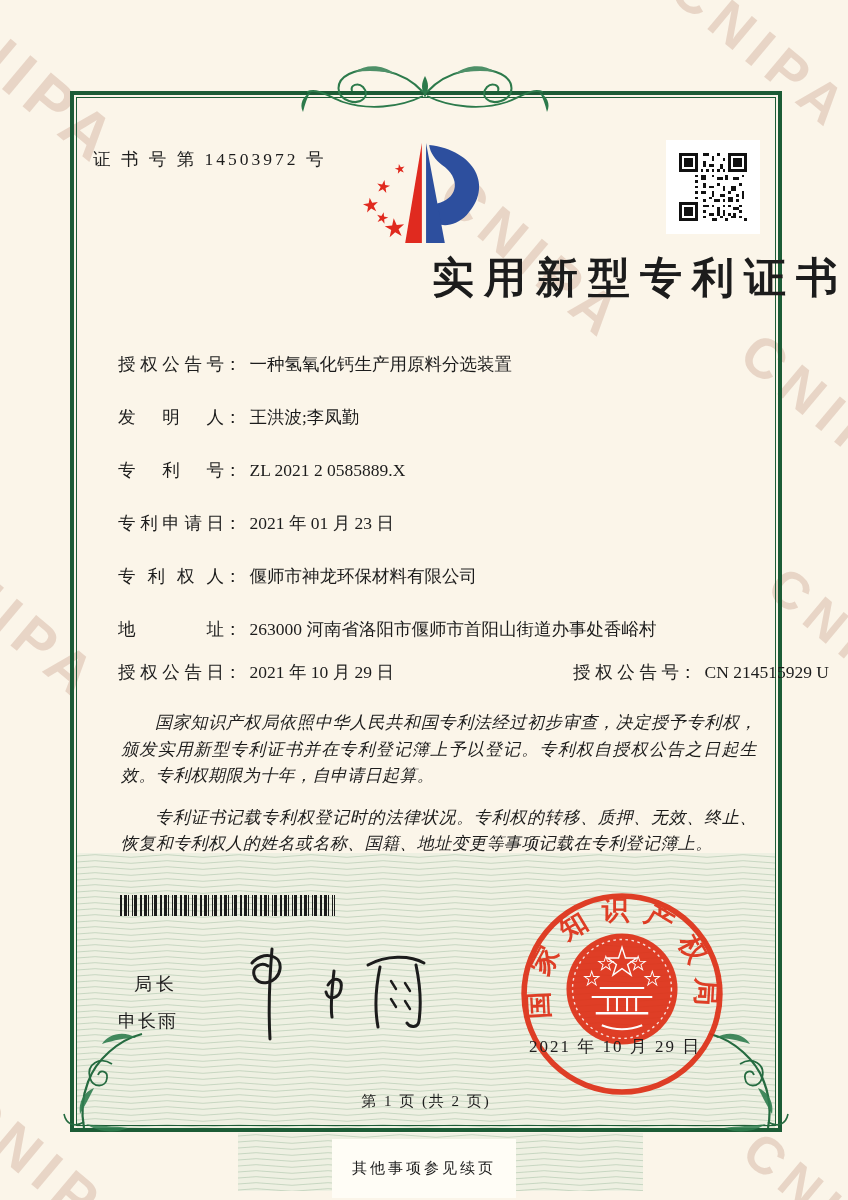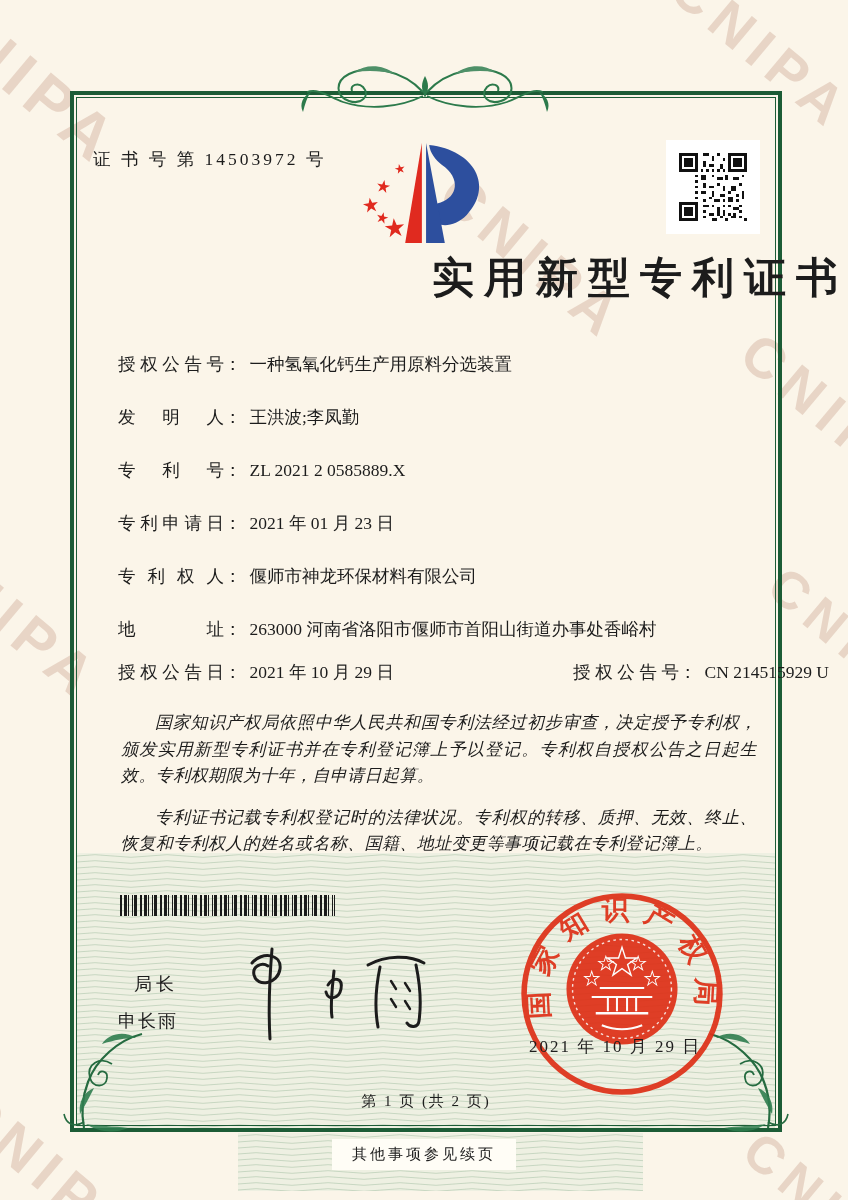--- a/index.html
+++ b/index.html
@@ -49,21 +49,21 @@
   .signer-title{position:absolute;left:118px;top:972px;font-size:18px;letter-spacing:4px;margin-left:16px;}
   .signer-name{position:absolute;left:118px;top:1009px;font-size:18px;letter-spacing:2px;}
   .sig{position:absolute;left:210px;top:933px;width:235px;height:112px;}
   
   .seal{position:absolute;left:516px;top:888px;width:212px;height:212px;}
   .seal-date{position:absolute;left:529px;top:1035px;font-size:17px;letter-spacing:2px;color:#1e1e1e;}
   
   .page-num{position:absolute;left:70px;top:1092px;width:712px;text-align:center;
             font-size:15px;letter-spacing:2px;}
   .note-wrap{position:absolute;left:0;top:1139px;width:848px;text-align:center;}
-  .note-box{display:inline-block;background:#fffdf6;padding:6px 20px;font-size:15px;letter-spacing:3px;}
+  .note-box{display:inline-block;background:#fffdf6;padding:20px 20px;font-size:15px;letter-spacing:3px;}
 </style>
 </head>
 <body>
 
 <div class="page">
 
   <svg width="0" height="0" style="position:absolute" aria-hidden="true">
     <defs>
       <pattern id="wavepat" width="72" height="6" patternUnits="userSpaceOnUse">
         <path d="M0 3 Q18 0.4 36 3 T72 3" fill="none" stroke="#b9cdb5" stroke-width="1" opacity="0.75"></path>

